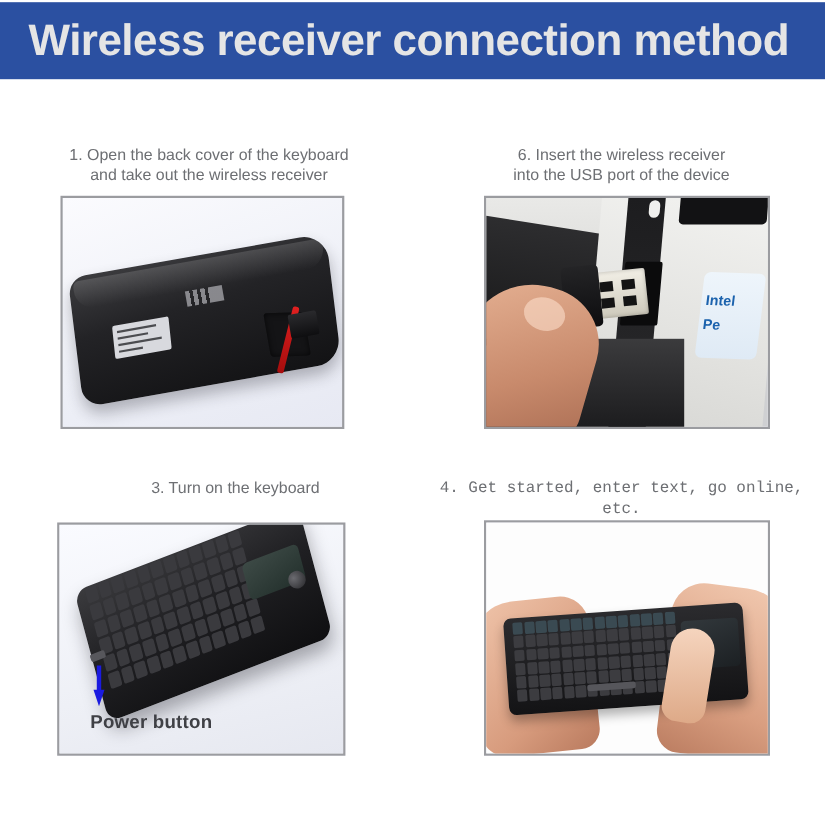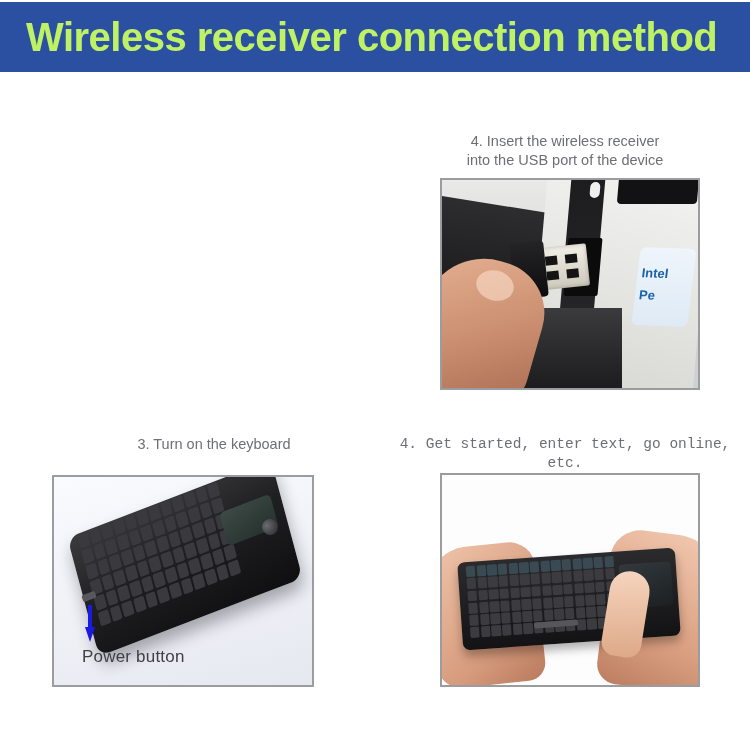--- a/index.html
+++ b/index.html
@@ -23,21 +23,21 @@
     width: 750px;
     height: 70px;
     background: #2b50a1;
     display: flex;
     align-items: center;
     box-sizing: border-box;
     padding-left: 26px;
     overflow: hidden;
   }
   .banner-title {
-    color: #bef264;
+    color: #e5e5e5;
     font-family: "Liberation Sans", sans-serif;
     font-size: 40px;
     font-weight: bold;
     letter-spacing: -0.5px;
     line-height: 1;
     white-space: nowrap;
   }
 
   
   .steps {
@@ -274,21 +274,21 @@
     position:absolute; left:3px; top:0; width:4px; height:24px; background:#1a1ae0;
   }
   .pwr-arrow .head{
     position:absolute; left:0; top:22px; width:0; height:0;
     border-left:5px solid transparent; border-right:5px solid transparent;
     border-top:15px solid #1a1ae0;
   }
   .pwr-text{
     position:absolute; left:28px; top:170px;
     color:#3f4045; font-family:"Liberation Sans",sans-serif;
-    font-size:17px; letter-spacing:.2px;
+    font-size:17px; letter-spacing:.2px;font-weight:bold;
   }
 
   
   .ph4 { position:absolute; inset:0; background:#fdfdfd; }
   .hand-l{
     position:absolute; left:-10px; top:70px; width:108px; height:140px;
     background:linear-gradient(140deg,#f0c5ab,#d79b7d 65%,#b97a5e);
     border-radius:40px 26px 18px 24px;
     transform: rotate(-6deg);
   }
@@ -333,23 +333,43 @@
 </style>
 </head>
 <body>
 
 <div class="banner">
   <div class="banner-title">Wireless receiver connection method</div>
 </div>
 
 <div class="steps">
 
+  <div class="step" id="step-1">
+    <div class="step-caption">1. Open the back cover of the keyboard
+and take out the wireless receiver</div>
+
+    <div class="photo-frame">
+      <div class="ph1">
+        <div class="kb-back"></div>
+        <div class="kb-brand"></div>
+        <div class="kb-label">
+          <i></i>
+            <i></i>
+            <i></i>
+            <i></i>
+        </div>
+        <div class="dongle-bay"></div>
+        <div class="dongle-red"></div>
+        <div class="dongle-body"></div>
+      </div>
+    </div>
+  </div>
 
   <div class="step" id="step-2">
-    <div class="step-caption">4. Insert the wireless receiver
+    <div class="step-caption">6. Insert the wireless receiver
 into the USB port of the device</div>
 
     <div class="photo-frame">
       <div class="ph2">
         <div class="lt-top"></div>
         <div class="lt-darkband"></div>
         <div class="lt-body"></div>
         <div class="lt-trackstrip"></div>
         <div class="lt-blackkey"></div>
         <div class="lt-led"></div>

